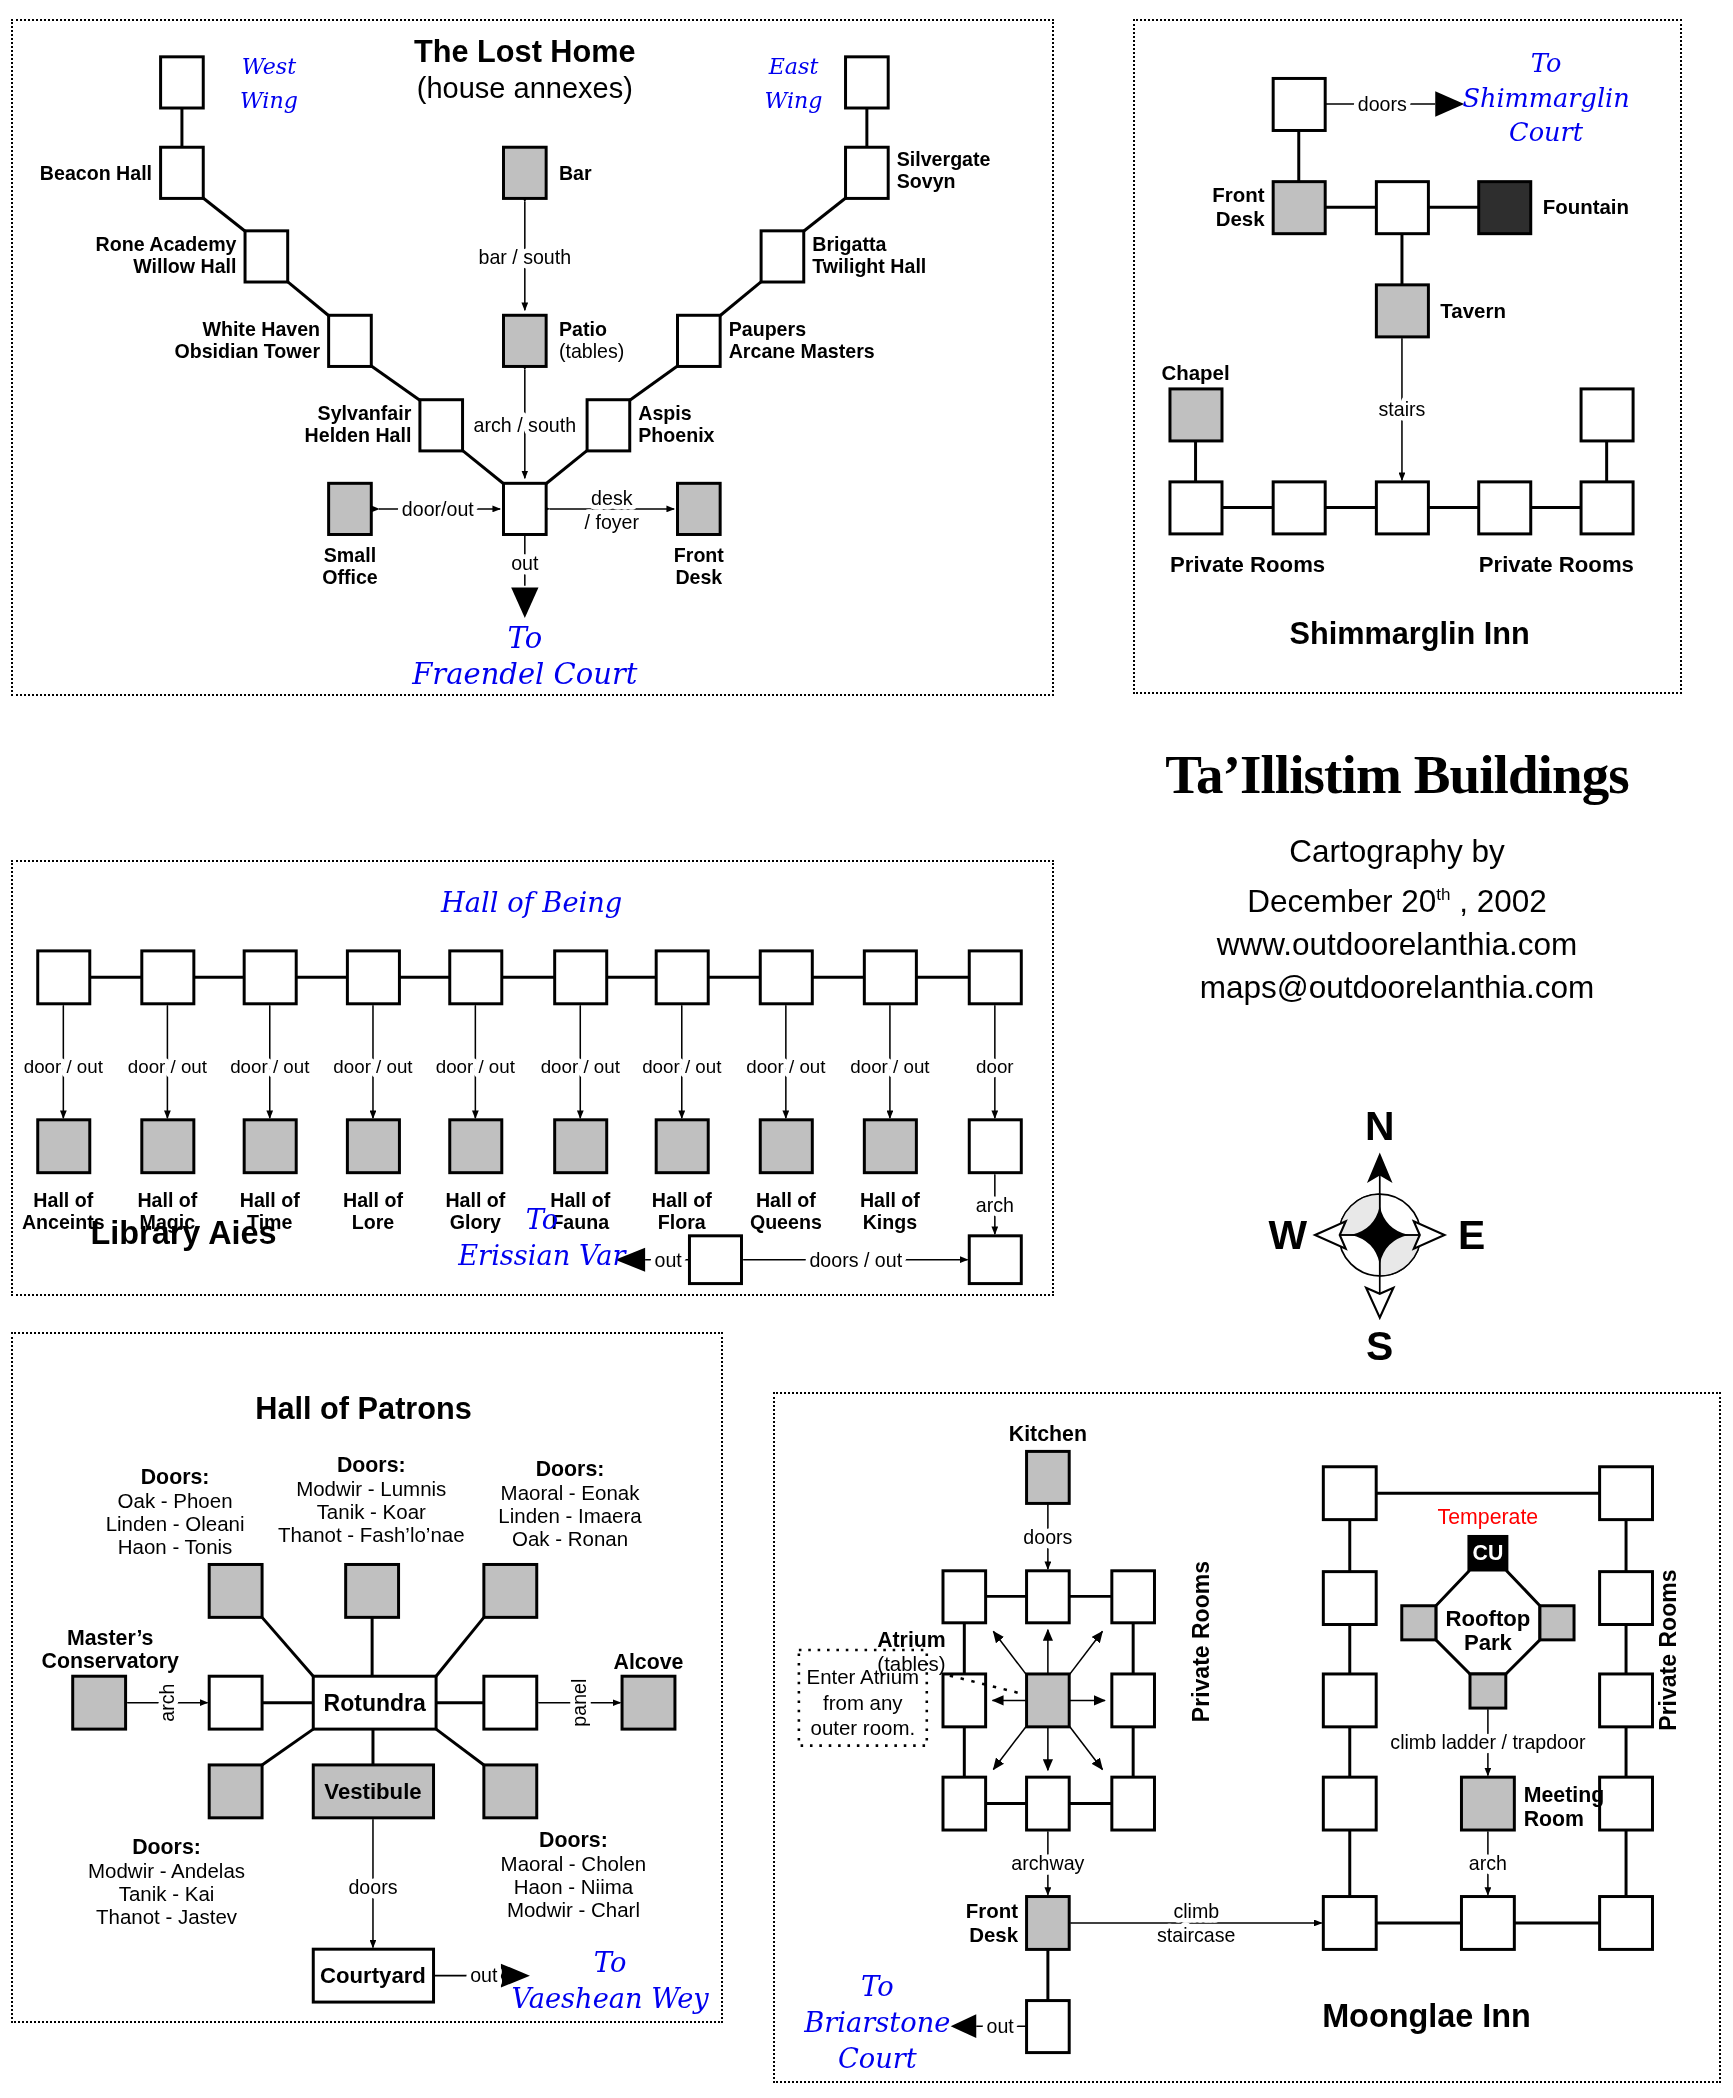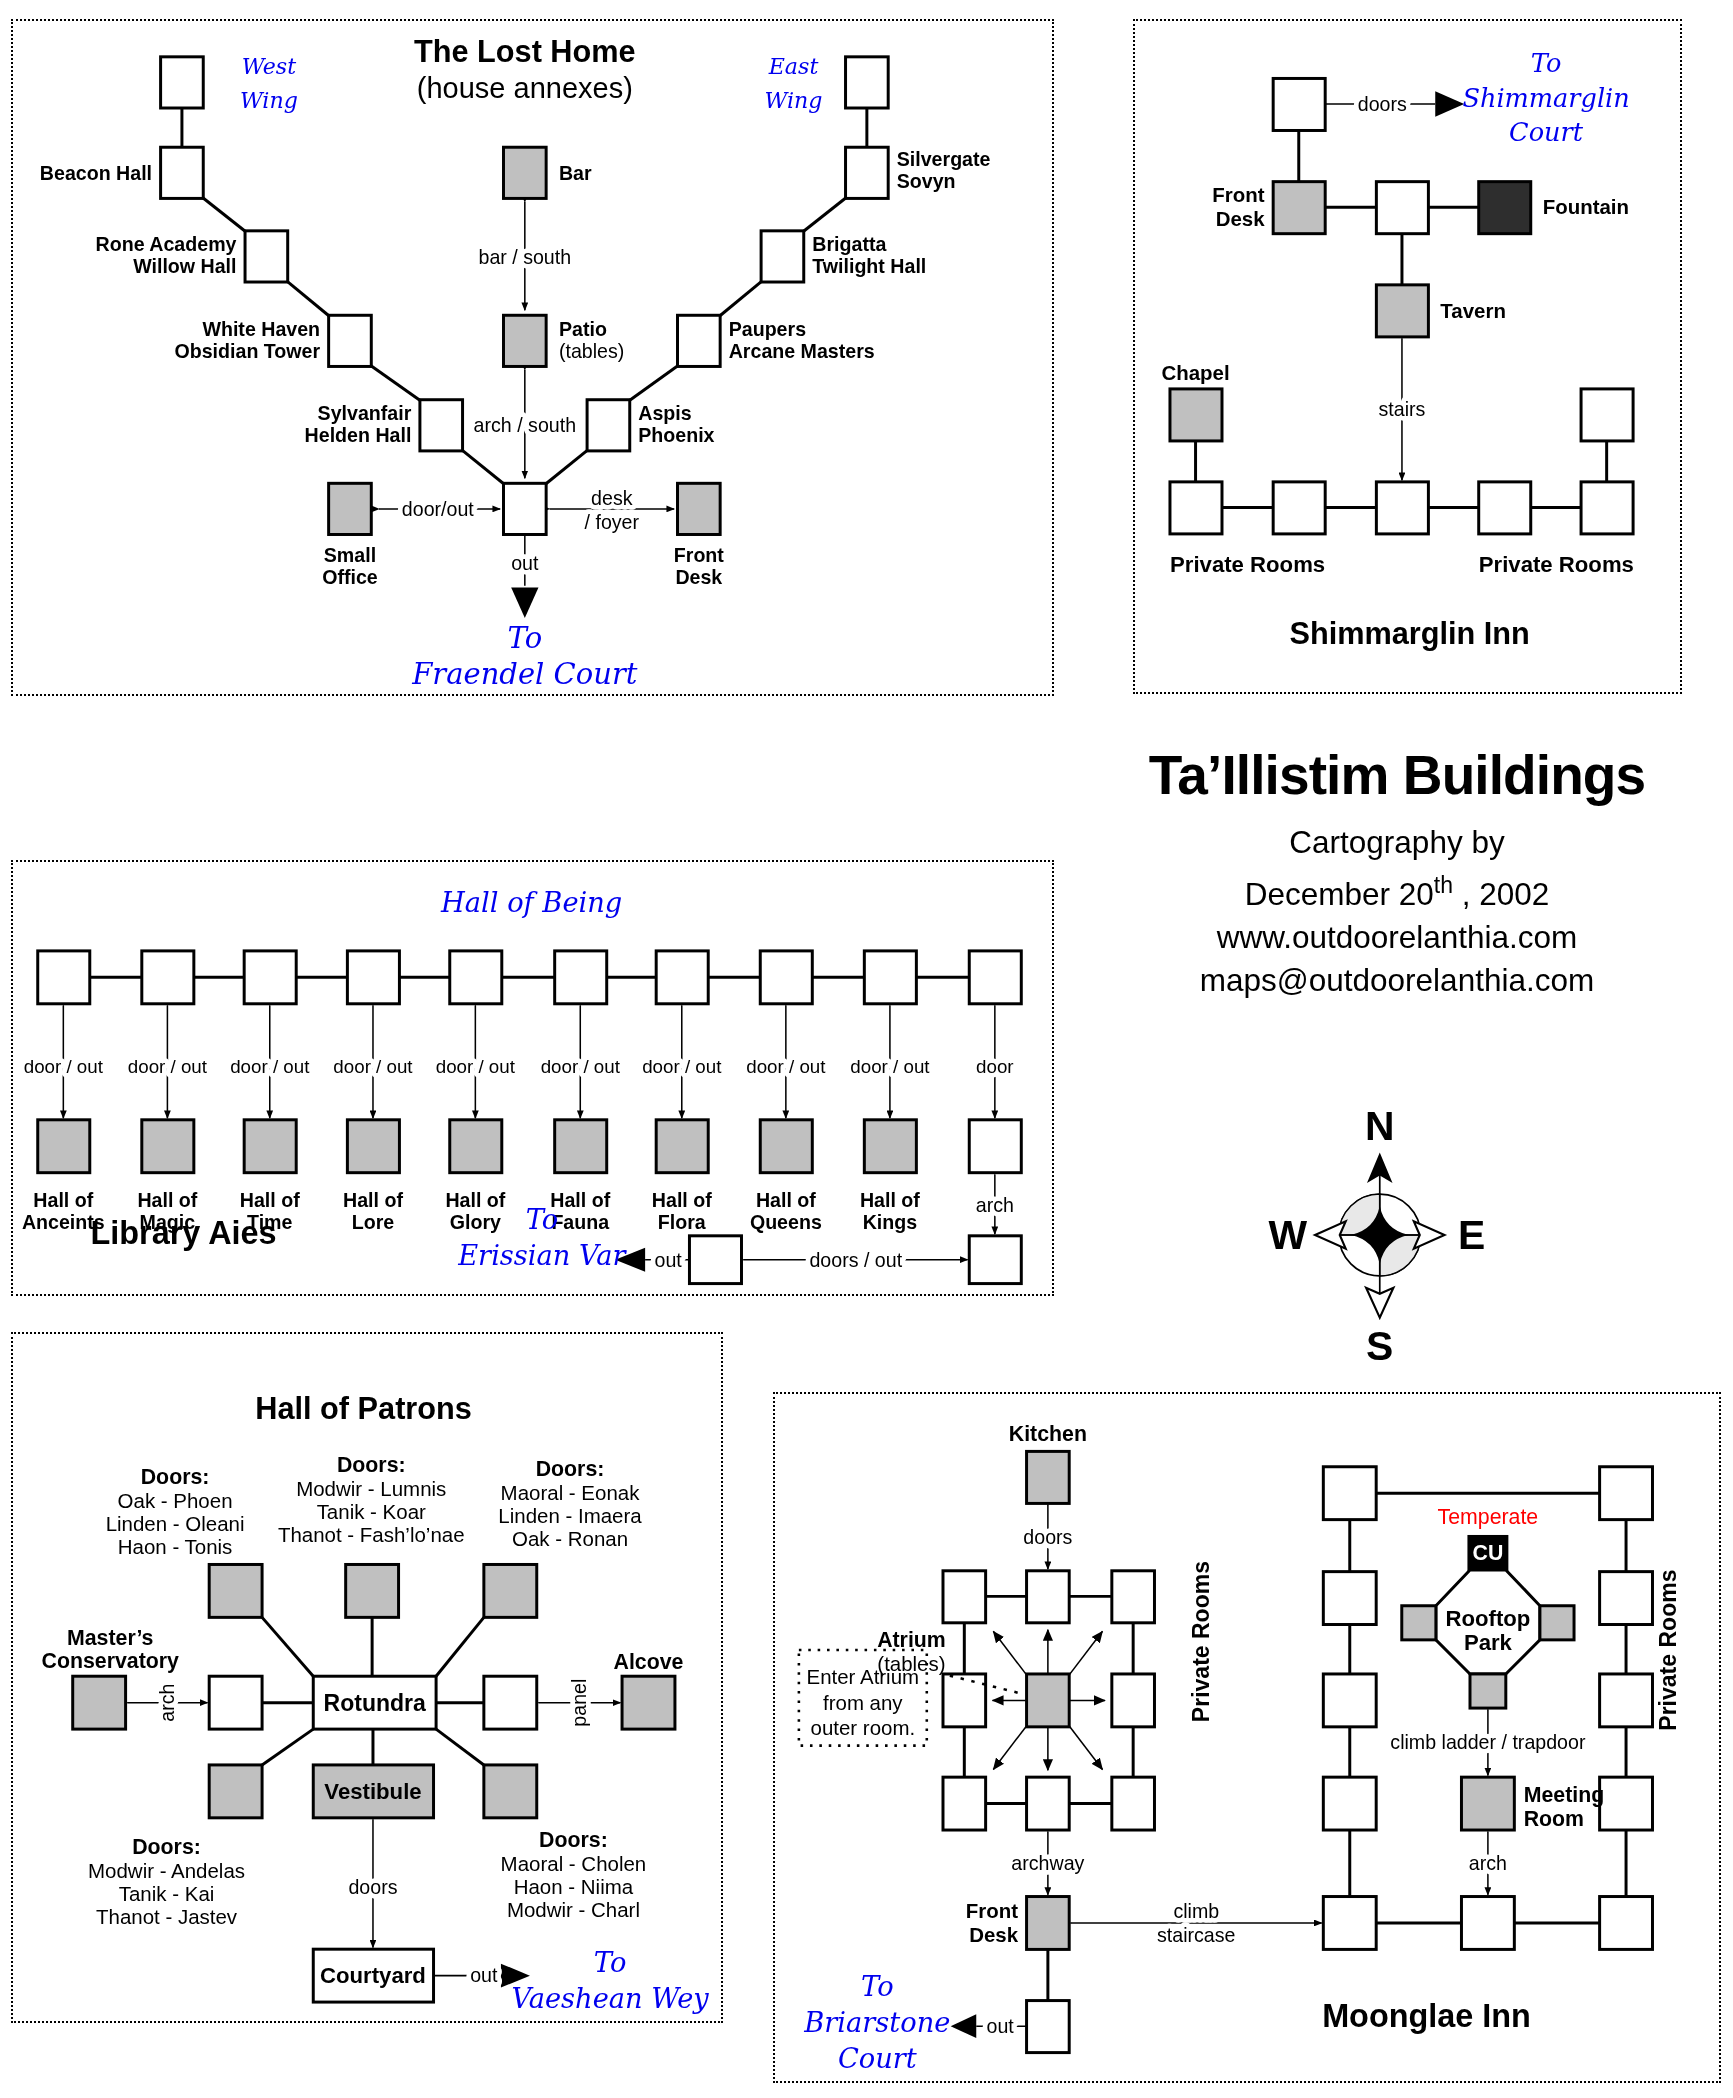--- a/index.html
+++ b/index.html
@@ -13,21 +13,21 @@
   svg text.hl{paint-order:stroke;stroke:#fff;stroke-width:11px;stroke-linejoin:round;}
   svg text.red{fill:#ff0000;}
   svg text.wht{fill:#ffffff;}
   .room{fill:#ffffff;stroke:#000;stroke-width:3.5;}
   .groom{fill:#c0c0c0;stroke:#000;stroke-width:3.5;}
   .droom{fill:#2e2e2e;stroke:#000;stroke-width:3.5;}
   .ln{stroke:#000;stroke-width:3.5;fill:none;}
   .tln{stroke:#000;stroke-width:1.8;fill:none;}
   .solid{fill:#000;stroke:none;}
   #titleblock{position:absolute;left:1065px;top:743px;width:664px;text-align:center;}
-  #titleblock h1{margin:0 0 14px 0;font-size:55px;letter-spacing:-0.9px;}
+  #titleblock h1{margin:0 0 24px 0;font-size:55px;letter-spacing:-0.9px;font-family:Liberation Serif, serif;}
   #titleblock .sub{font-size:31.5px;line-height:43px;}
 </style>
 </head>
 <body>
 
 <div id="canvas">
 
   <div class="panel" id="panel-lost" style="left:11px;top:19px;width:1043px;height:677px;">
     <svg viewBox="0 0 1218 789">
       <defs>
@@ -156,21 +156,21 @@
       <text class="b" x="71" y="420" font-size="24" text-anchor="middle">Chapel</text>
       <text class="b" x="132" y="646" font-size="26" text-anchor="middle">Private Rooms</text>
       <text class="b" x="494" y="646" font-size="26" text-anchor="middle">Private Rooms</text>
       <text class="b" x="322" y="730" font-size="36" text-anchor="middle">Shimmarglin Inn</text>
     </svg>
   </div>
 
   <div id="titleblock">
     <h1>Ta’Illistim Buildings</h1>
     <div class="sub">Cartography by</div>
-    <div class="sub"><span>December 20</span><sup style="font-size:23px">th</sup><span> , 2002</span></div>
+    <div class="sub"><span>December 20</span><sup style="font-size:17px">th</sup><span> , 2002</span></div>
     <div class="sub">www.outdoorelanthia.com</div>
     <div class="sub">maps@outdoorelanthia.com</div>
   </div>
 
   <svg style="position:absolute;left:1235px;top:1103px;" width="281" height="264" viewBox="0 0 330 310">
     <circle cx="170" cy="155" r="48" fill="#ffffff" stroke="#000" stroke-width="2"></circle>
     <path d="M170,155 L170,107 A48,48 0 0 0 122,155 Z" fill="#e8e8e8" stroke="#000" stroke-width="1.5"></path>
     <path d="M170,155 L170,203 A48,48 0 0 0 218,155 Z" fill="#e8e8e8" stroke="#000" stroke-width="1.5"></path>
     <line x1="170" y1="69" x2="170" y2="243" stroke="#000" stroke-width="2"></line>
     <line x1="96" y1="155" x2="244" y2="155" stroke="#000" stroke-width="2"></line>

